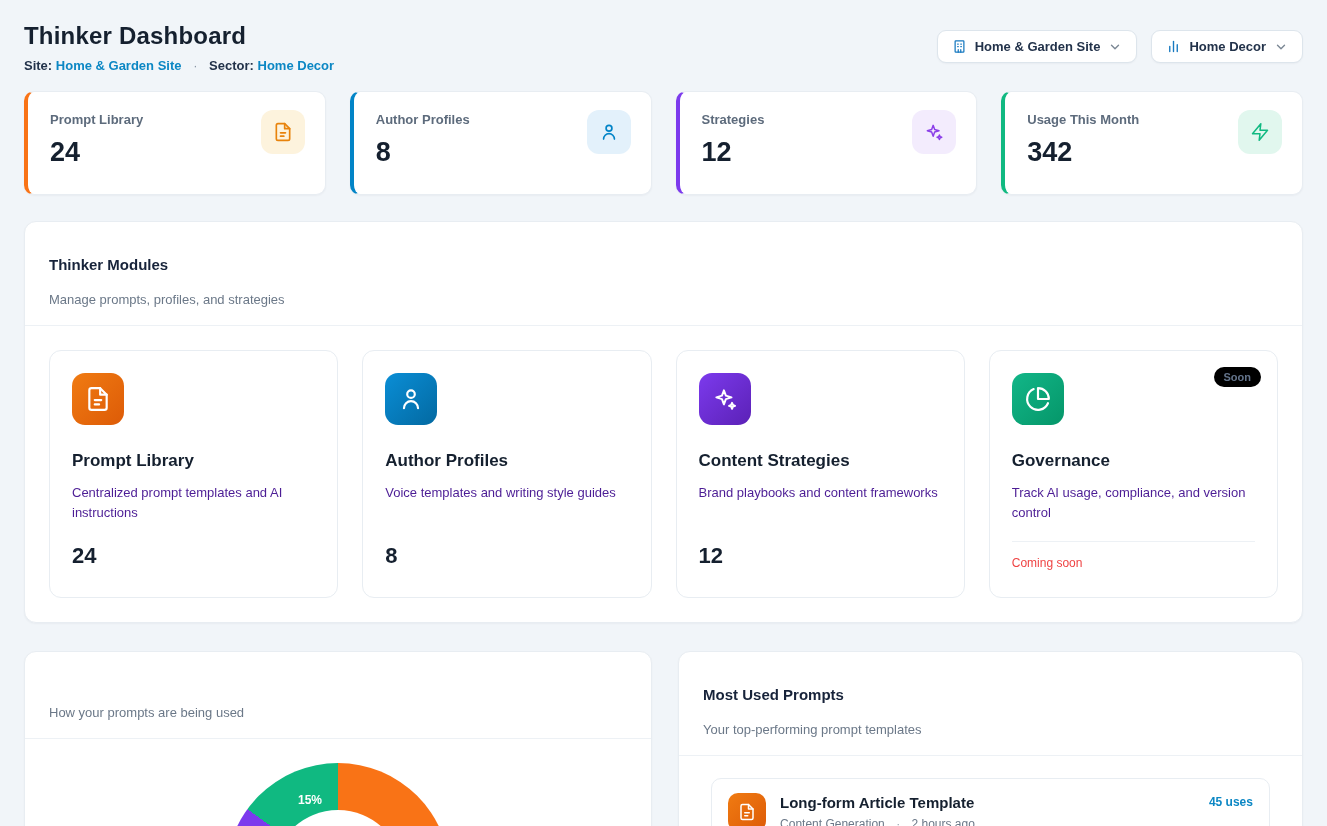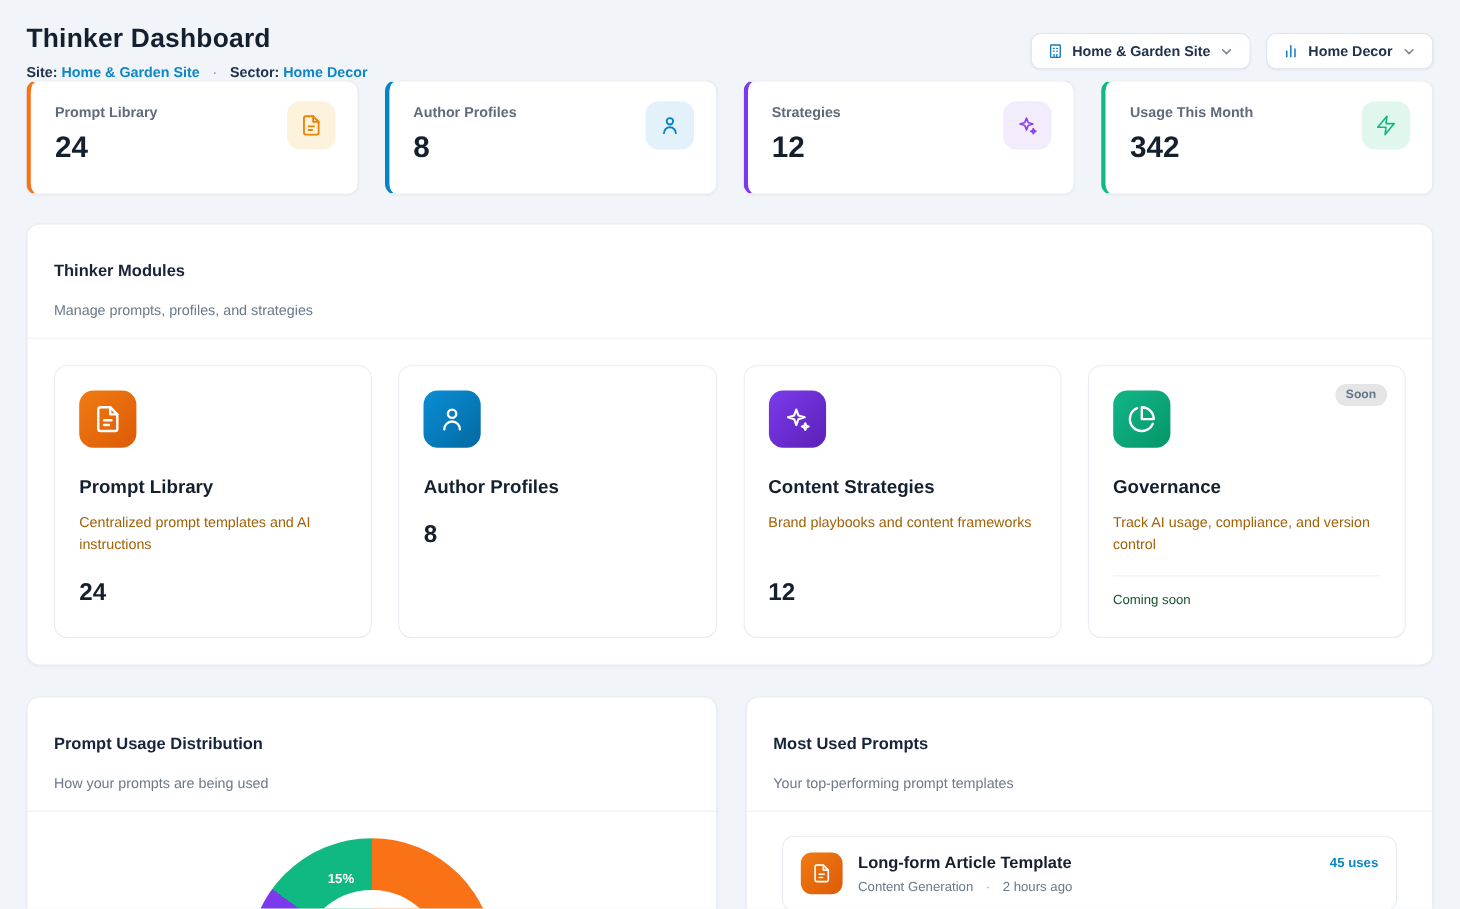--- a/index.html
+++ b/index.html
@@ -5,21 +5,21 @@
   * { margin:0; padding:0; box-sizing:border-box; }
   html,body { width:1327px; height:826px; overflow:hidden; }
   body {
     font-family:"Liberation Sans", sans-serif;
     background:#f1f5f9;
     color:#17233a;
   }
   .page { width:1327px; height:826px; padding:22px 24px; overflow:hidden; }
 
   
-  .header { display:flex; justify-content:space-between; align-items:flex-start; margin-bottom:0; }
+  .header { display:flex; justify-content:space-between; align-items:flex-start; margin-bottom:18px; }
   .page-title { font-size:24px; font-weight:800; letter-spacing:.2px; color:#15202f; }
   .site-line { margin-top:8px; font-size:13px; font-weight:700; color:#22324a;text-align:center; }
   .site-line a { color:#0c87c4; text-decoration:none; font-weight:700; }
   .site-line .dot { color:#8b97a6; margin:0 8px; font-weight:400; }
   .header-actions { display:flex; gap:14px; margin-top:8px; }
   .dropdown-btn {
     display:flex; align-items:center; gap:8px;
     background:#fff; border:1px solid #dde5ec; border-radius:9px;
     padding:8px 14px; font-size:13px; font-weight:700; color:#22324a;
     cursor:pointer; box-shadow:0 1px 2px rgba(16,24,40,.04);
@@ -67,28 +67,28 @@
   .module-icon {
     width:52px; height:52px; border-radius:13px;
     display:flex; align-items:center; justify-content:center; margin-bottom:26px;
   }
   .module-icon svg { stroke:#fff; }
   .module-icon.orange { background:linear-gradient(135deg,#f07b12,#dd5b07); }
   .module-icon.blue   { background:linear-gradient(135deg,#0a8ed6,#0369a1); }
   .module-icon.purple { background:linear-gradient(135deg,#7c3aed,#5b21b6); }
   .module-icon.green  { background:linear-gradient(135deg,#12b688,#059669); }
   .module-title { font-size:17px; font-weight:800; color:#15202f; margin-bottom:12px; }
-  .module-desc { font-size:13px; line-height:1.55; color:#a16207; font-weight:500; min-height:40px; }
+  .module-desc { font-size:13px; line-height:1.55; color:#4c1d95; font-weight:500; min-height:40px; }
   .module-value { font-size:22px; font-weight:800; color:#15202f; margin-top:20px; }
   .soon-badge {
-    position:absolute; top:16px; right:16px; background:#e5e5e5; color:#64748b;
+    position:absolute; top:16px; right:16px; background:#000000; color:#64748b;
     font-size:11px; font-weight:700; padding:4px 10px; border-radius:999px;
   }
   .module-divider { border:none; border-top:1px solid #edf1f5; margin:18px 0 14px; }
-  .coming-soon { font-size:12px; color:#14532d; font-weight:500; }
+  .coming-soon { font-size:12px; color:#ef4444; font-weight:500; }
 
   
   .bottom-grid { display:grid; grid-template-columns:1.005fr 1fr; gap:26px; }
   .chart-area { position:relative; height:220px; overflow:hidden; }
   .donut {
     position:absolute; left:50%; transform:translateX(-50%); top:24px;
     width:224px; height:224px; border-radius:50%;
   }
   .donut::after {
     content:""; position:absolute; left:50%; top:50%; transform:translate(-50%,-50%);
@@ -229,20 +229,21 @@
       </div>
 
       <div class="module-card">
         <div class="module-icon blue">
           <svg width="26" height="26" viewBox="0 0 24 24" fill="none" stroke-width="2" stroke-linecap="round" stroke-linejoin="round">
               <circle cx="12" cy="7.5" r="3.5"></circle>
               <path d="M5.5 20.5a6.5 6.5 0 0 1 13 0"></path>
             </svg>
         </div>
         <div class="module-title">Author Profiles</div>
+        <div class="module-desc">Voice templates and writing style guides</div>
         <div class="module-value">8</div>
       </div>
 
       <div class="module-card">
         <div class="module-icon purple">
           <svg width="26" height="26" viewBox="0 0 24 24" fill="none" stroke-width="1.8" stroke-linecap="round" stroke-linejoin="round">
               <path d="M11 4l1.8 4.9L18 10.5l-5.2 1.6L11 17l-1.8-4.9L4 10.5l5.2-1.6z"></path>
               <path d="M18.5 15.5l.8 2 2 .8-2 .8-.8 2-.8-2-2-.8 2-.8z"></path>
             </svg>
         </div>
@@ -265,21 +266,20 @@
         <div class="coming-soon">Coming soon</div>
       </div>
 
     </div>
   </div>
 
   <div class="bottom-grid">
 
     <div class="panel">
       <div class="panel-header">
-        <div class="panel-title">Prompt Usage Distribution</div>
         <div class="panel-subtitle">How your prompts are being used</div>
       </div>
       <div class="chart-area">
         <div class="donut" style="background: conic-gradient(rgb(249, 115, 22) 0deg, rgb(249, 115, 22) 162deg, rgb(2, 132, 199) 162deg, rgb(2, 132, 199) 295.2deg, rgb(124, 58, 237) 295.2deg, rgb(124, 58, 237) 306deg, rgb(16, 185, 129) 306deg, rgb(16, 185, 129) 360deg);">
           <div class="donut-label">15%</div>
         </div>
       </div>
     </div>
 
     <div class="panel">

